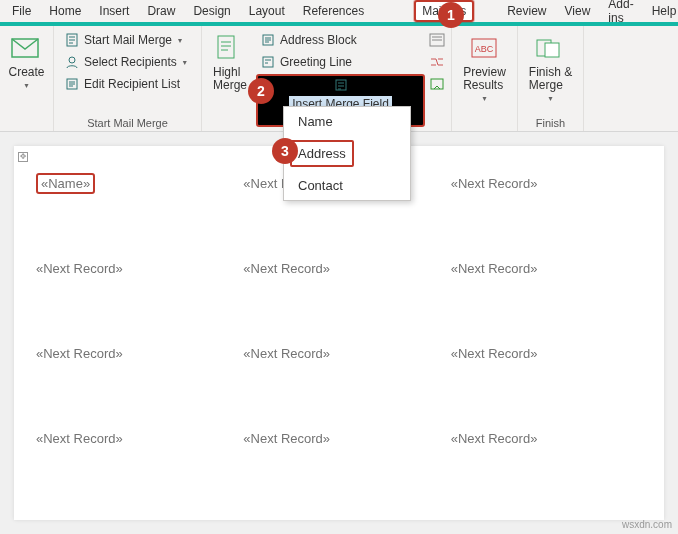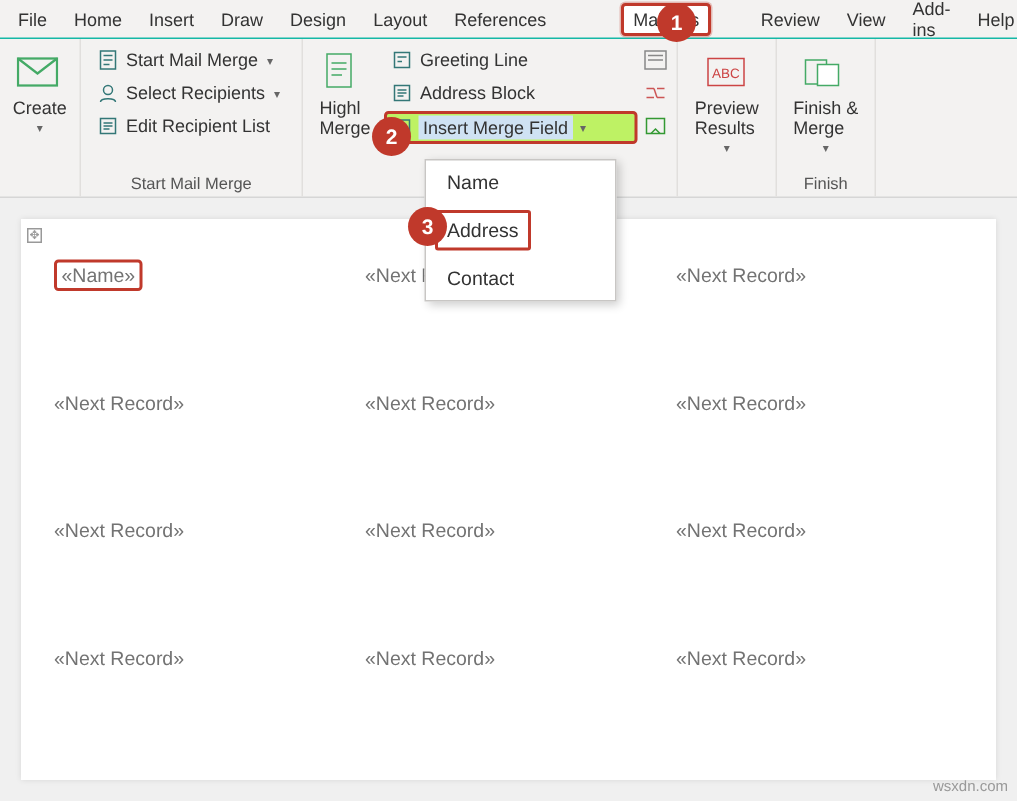--- a/index.html
+++ b/index.html
@@ -1,39 +1,39 @@
 <!DOCTYPE html>
 <html><head>
 <meta charset="utf-8">
 <style>
 * { box-sizing: border-box; margin: 0; padding: 0; font-family: "Segoe UI", Tahoma, sans-serif; }
 body { width: 678px; height: 534px; background: #fff; overflow: hidden; font-size: 12px; color: #333; position: relative; }
 
 
-.menubar { height: 26px; background: #f3f2f1; border-bottom: 1px solid #14b8a6; display: flex; align-items: center; padding: 0 4px; gap: 2px; }
+.menubar { height: 26px; background: #f3f2f1; border-bottom: 4px solid #14b8a6; display: flex; align-items: center; padding: 0 4px; gap: 2px; }
 .menubar .item { padding: 3px 8px; cursor: pointer; position: relative; }
 .menubar .item.active { background: #fff; }
 .menubar .item.boxed { border: 2px solid #c0392b; border-radius: 3px; box-shadow: 0 0 0 1px rgba(192,57,43,.3); padding: 2px 6px; margin-left: 40px; }
 
 
 .ribbon { height: 106px; background: #f3f2f1; border-bottom: 1px solid #d6d6d6; display: flex; position: relative; }
 .group { display: flex; flex-direction: column; padding: 4px 6px 2px 6px; border-right: 1px solid #e1dfdd; height: 100%; }
 .group-body { flex: 1; display: flex; gap: 4px; }
 .group-label { text-align: center; font-size: 11px; color: #555; padding-top: 2px; }
 
 .vbtn { display: flex; flex-direction: column; align-items: center; justify-content: flex-start; width: 48px; padding: 2px; gap: 2px; cursor: pointer; }
 .vbtn .icon { width: 32px; height: 32px; display: flex; align-items: center; }
 .vbtn .lbl { font-size: 12px; text-align: left; line-height: 1.1; }
 .vbtn .caret { font-size: 8px; color: #666; }
 
 .col { display: flex; flex-direction: column; gap: 2px; }
 .hbtn { display: flex; align-items: center; gap: 4px; padding: 2px 4px; cursor: pointer; font-size: 12px; white-space: nowrap; }
 .hbtn .caret { font-size: 8px; color: #666; margin-left: 2px; }
 
-.insert-field-box { border: 2px solid #c0392b; border-radius: 3px; padding: 1px 2px; background: #bef264; display: flex; align-items: center; gap: 3px; }
+.insert-field-box { border: 2px solid #c0392b; border-radius: 3px; padding: 1px 2px; background: #000000; display: flex; align-items: center; gap: 3px; flex-direction: column; }
 .insert-field-box .txt-wrap { background: #cfe2f3; padding: 1px 3px; }
 
 
 .dropdown { position: absolute; top: 106px; left: 283px; width: 128px; background: #fff; border: 1px solid #c8c6c4; box-shadow: 2px 2px 6px rgba(0,0,0,.2); z-index: 50; }
 .dropdown .dd-item { padding: 7px 14px; cursor: pointer; font-size: 13px; }
 .dropdown .dd-item.boxed { border: 2px solid #c0392b; border-radius: 2px; margin: 2px 6px; padding: 4px 6px; display: inline-block; }
 
 
 .callout { position: absolute; width: 26px; height: 26px; border-radius: 50%; background: #c0392b; color: #fff; font-weight: bold; display: flex; align-items: center; justify-content: center; font-size: 14px; z-index: 60; }
 
@@ -135,33 +135,33 @@
             </svg>
           </span>
         <span class="lbl" style="white-space:pre-line">Highl
 Merge</span>
       </div>
       <div class="col" style="flex:1;gap:2px">
         <div class="hbtn">
           <span class="ico">
               <svg width="14" height="14">
                 <rect x="2" y="2" width="10" height="10" fill="none" stroke="#377"></rect>
+                <path d="M4 5h6M4 7h6M4 9h4" stroke="#377"></path>
+              </svg>
+            </span>
+          <span>Address Block</span>
+        </div>
+        <div class="hbtn">
+          <span class="ico">
+              <svg width="14" height="14">
+                <rect x="2" y="2" width="10" height="10" fill="none" stroke="#377"></rect>
                 <path d="M4 5h6M4 8h3" stroke="#377"></path>
               </svg>
             </span>
           <span>Greeting Line</span>
-        </div>
-        <div class="hbtn">
-          <span class="ico">
-              <svg width="14" height="14">
-                <rect x="2" y="2" width="10" height="10" fill="none" stroke="#377"></rect>
-                <path d="M4 5h6M4 7h6M4 9h4" stroke="#377"></path>
-              </svg>
-            </span>
-          <span>Address Block</span>
         </div>
         <div class="hbtn insert-field-box">
           <span class="ico">
               <svg width="14" height="14">
                 <rect x="2" y="2" width="10" height="10" fill="none" stroke="#377"></rect>
                 <path d="M4 5h6M4 8h6M4 11h3" stroke="#377"></path>
               </svg>
             </span>
           <span class="txt-wrap"><span>Insert Merge Field</span></span>
           <span class="caret">▾</span>

